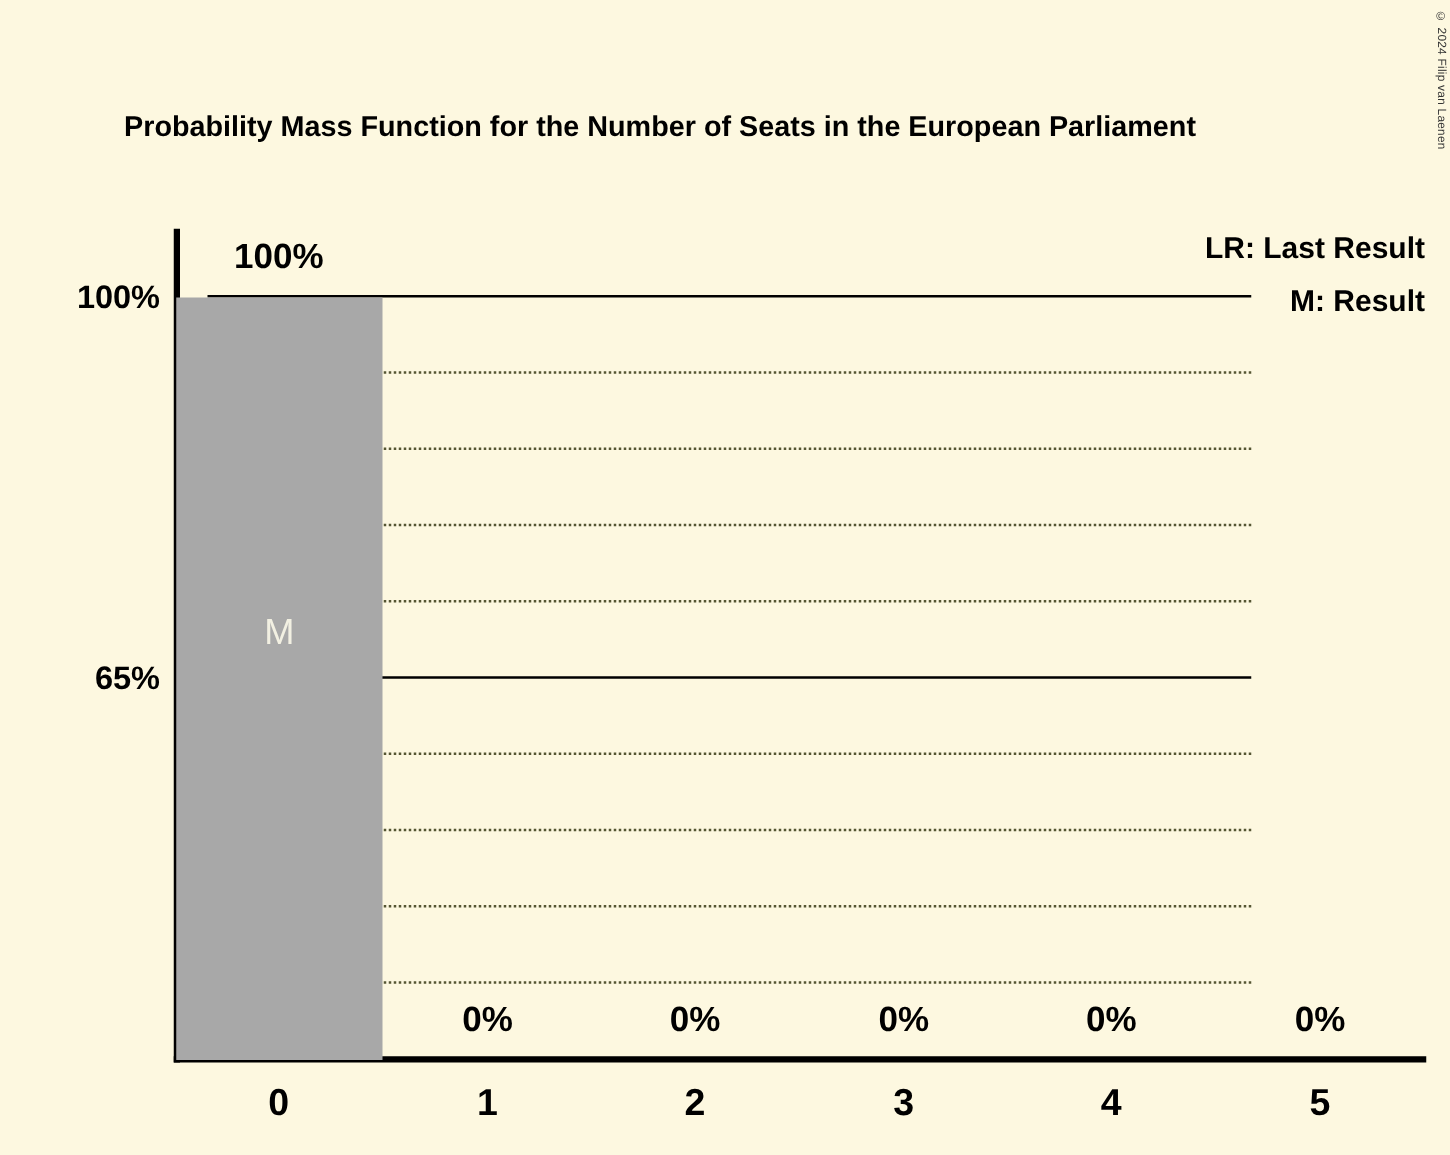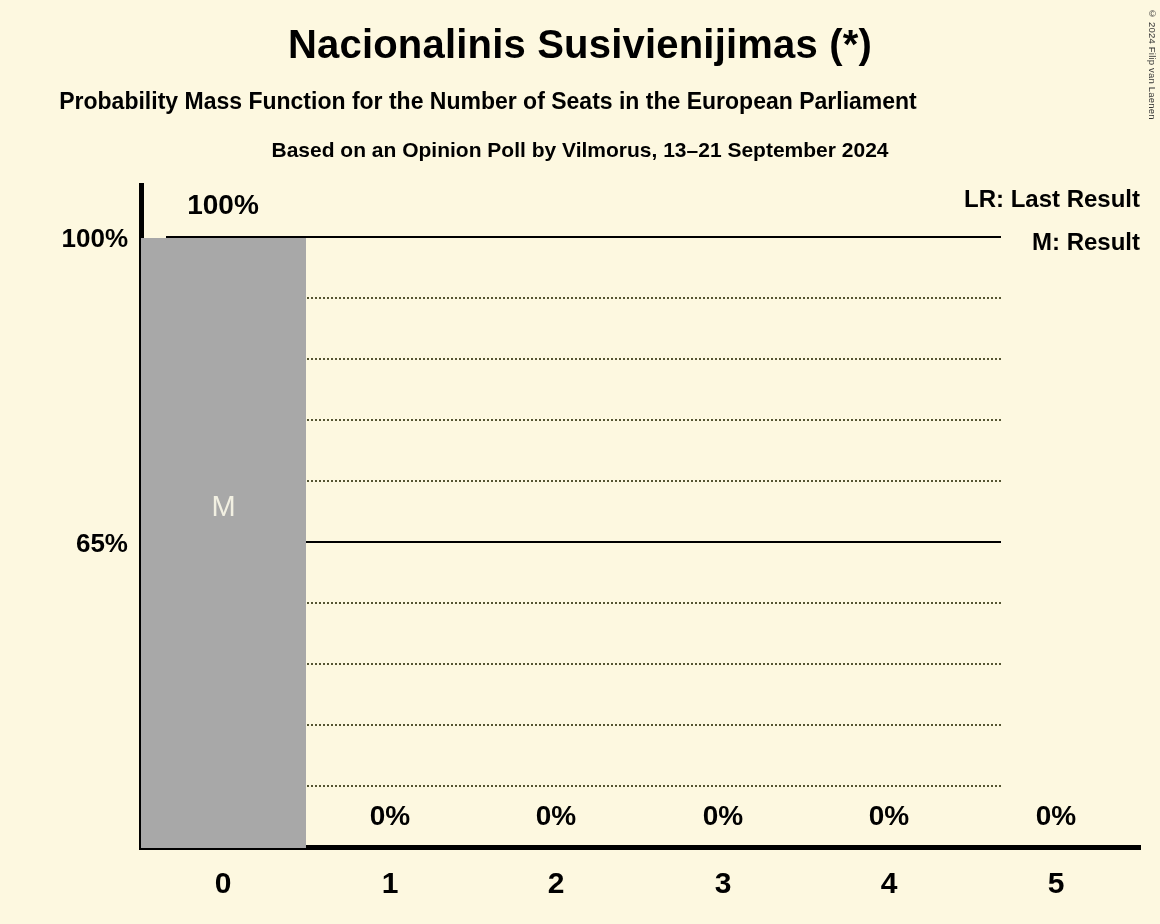--- a/index.html
+++ b/index.html
@@ -30,20 +30,21 @@
     font-weight: bold;
     letter-spacing: 0.2px;
   }
   .subtitle {
     position: absolute;
     left: 0; top: 88px;
     width: 976px;
     text-align: center;
     font-size: 23px;
     font-weight: bold;
+    padding-left: 40px;
   }
   .subsubtitle {
     position: absolute;
     left: 0; top: 138px;
     width: 1160px;
     text-align: center;
     font-size: 21px;
     font-weight: bold;
   }
   .copyright {
@@ -140,23 +141,21 @@
   .legend-lr { top: 185px; }
   .legend-m  { top: 228px; }
 </style>
 </head>
 <body>
 
 <div class="chart-root">
 
   <div class="copyright">© 2024 Filip van Laenen</div>
 
-  <div class="title">Nacionalinis Susivienijimas (*)</div>
   <div class="subtitle">Probability Mass Function for the Number of Seats in the European Parliament</div>
-  <div class="subsubtitle">Based on an Opinion Poll by Vilmorus, 13–21 September 2024</div>
 
   <div class="legend legend-lr">LR: Last Result</div>
   <div class="legend legend-m">M: Result</div>
 
   <div class="axis-y"></div>
 
   <div class="axis-x"></div>
 
   <div class="gridline solid" style="top:236px;"></div>
   <div class="gridline" style="top:297px;"></div>

